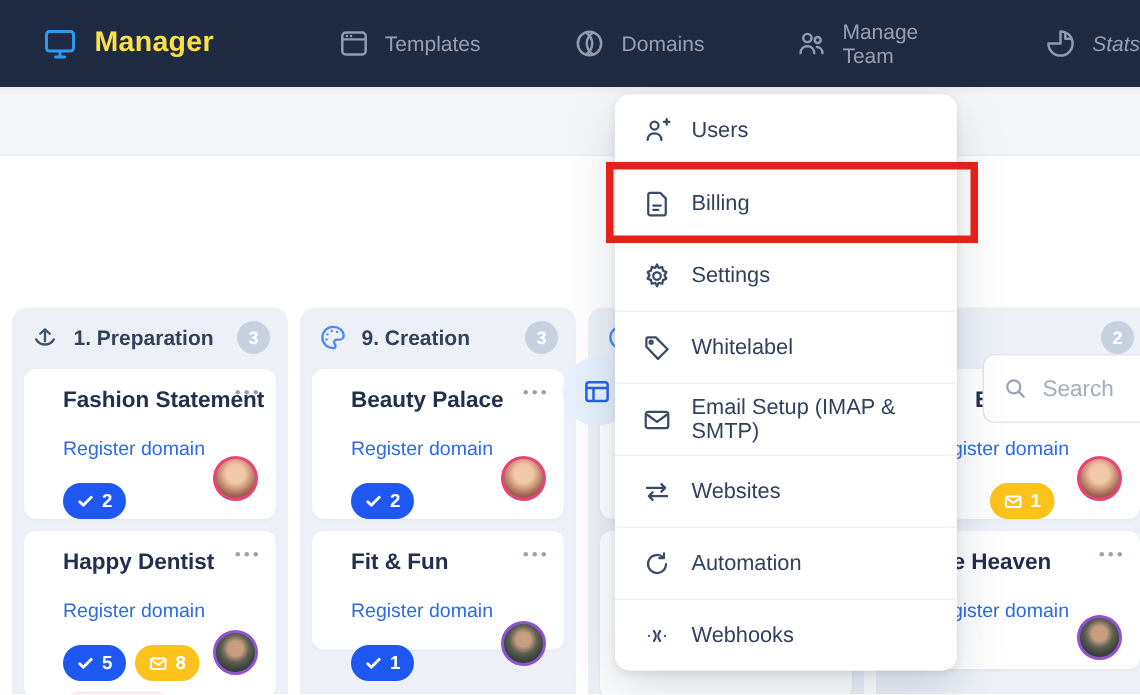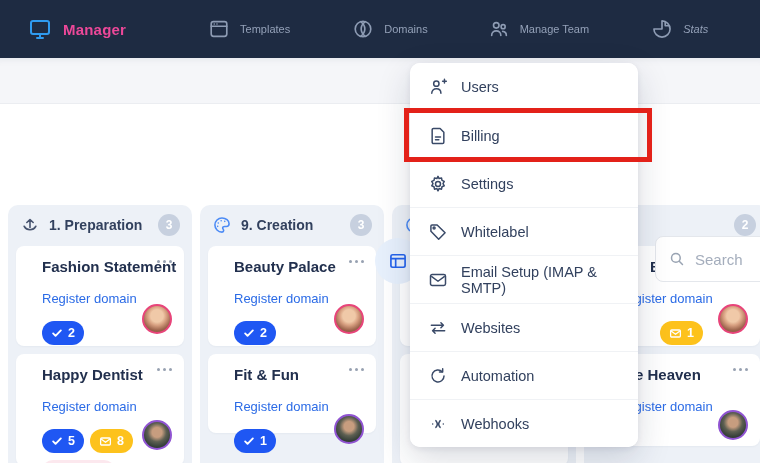--- a/index.html
+++ b/index.html
@@ -8,22 +8,22 @@
     position: relative; overflow: hidden; background:#fff;
     font-family: "Liberation Sans", sans-serif;
     -webkit-font-smoothing: antialiased;
   }
   svg { display:block; }
 
   
   .topnav { position:absolute; left:0; top:0; width:760px; height:58px; background:#1e2b42; display:flex; align-items:center; z-index:10; }
   .brand { display:flex; align-items:center; gap:11px; margin-left:28px; cursor:pointer; }
   .brand .logo { color:#2f9bf0; }
-  .brand .brand-label { color:#ec4899; font-size:15px; font-weight:700; letter-spacing:.2px; }
-  .nav-item { display:flex; align-items:center; gap:10px; color:#94a1b8; font-size:11px; cursor:pointer; }
+  .brand .brand-label { color:#fde047; font-size:19px; font-weight:700; letter-spacing:.2px; }
+  .nav-item { display:flex; align-items:center; gap:10px; color:#94a1b8; font-size:14px; cursor:pointer; }
   .nav-item .nav-ic { color:#8e9cb4; }
   .nav-templates { margin-left:82px; }
   .nav-domains { margin-left:62px; }
   .nav-team { margin-left:60px; }
   .nav-stats { margin-left:62px;font-style:italic; }
 
   
   .subbar { position:absolute; left:0; top:58px; width:760px; height:46px; background:#f5f6f9; border-bottom:1px solid #ebedf1; box-shadow: inset 0 8px 8px -8px rgba(30,43,66,.10); }
 
   

